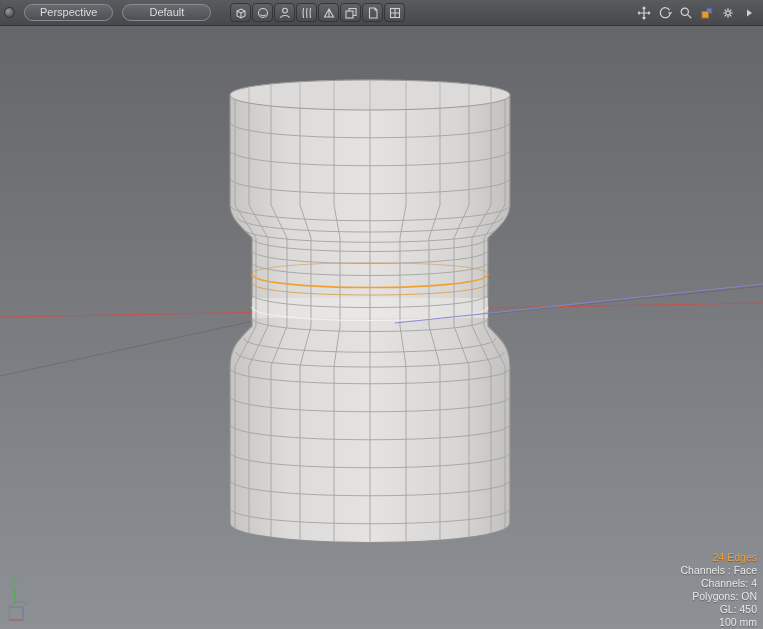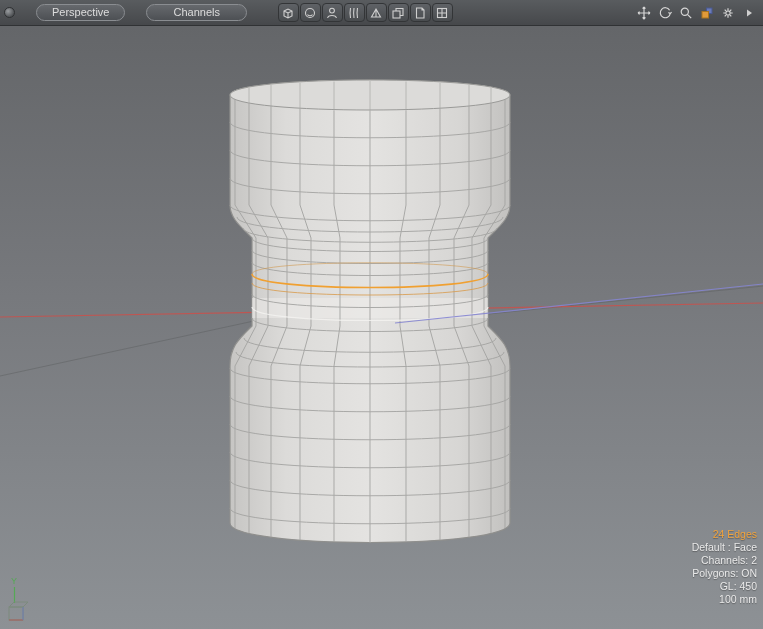--- a/index.html
+++ b/index.html
@@ -5,21 +5,21 @@
   html,body { margin:0; padding:0; background:#3a3c3e; }
   .stage {
     width:763px; height:629px; position:relative; overflow:hidden;
     font-family:"Liberation Sans", sans-serif; user-select:none;
   }
   
   .toolbar {
     height:26px; box-sizing:border-box;
     background:linear-gradient(#595c5f,#46484b);
     border-bottom:1px solid #303234;
-    display:flex; align-items:center; padding:0 4px; gap:21px;
+    display:flex; align-items:center; padding:0 4px; gap:9px;
   }
   .tb-knob {
     width:9px; height:9px; border-radius:50%;
     background:radial-gradient(circle at 35% 35%, #9a9da0, #505356 70%);
     border:1px solid #2f3133; flex:0 0 auto;
   }
   .pill {
     height:17px; border-radius:9px;
     background:linear-gradient(#66696d,#4d5054);
     border:1px solid #8a8d91;
@@ -41,38 +41,38 @@
   }
   .icon-svg { display:block; }
   
   .viewport {
     position:absolute; top:26px; left:0; width:763px; height:603px;
     background:linear-gradient(180deg,#646669 0%, #77797d 45%, #8d9195 100%);
   }
   .viewport svg.scene { position:absolute; inset:0; }
   
   .hud {
-    position:absolute; right:6px; bottom:23px;
+    position:absolute; right:6px; bottom:0;
     display:flex; flex-direction:column; align-items:flex-end;
     font-size:10.5px; line-height:13px; color:#e9e9e9;
     text-shadow:0 1px 1px rgba(40,40,40,.45);
   }
   .hud .sel { color:#f2a33c; }
   .axis-gizmo { position:absolute; left:5px; bottom:4px; }
 </style>
 </head>
 <body>
 
 <div class="stage">
 
   <div class="toolbar">
     <div class="tb-knob"></div>
 
     <button class="pill">Perspective</button>
-    <button class="pill wide">Channels</button>
+    <button class="pill wide">Default</button>
 
     <div class="icon-group">
       <button class="icon-btn">
         <svg class="icon-svg" width="16" height="16" viewBox="0 0 16 16" fill="none" stroke="#cfcfcf" stroke-width="1.1">
           <path d="M4 6 L8 4 L12 6 L12 11 L8 13 L4 11 Z M4 6 L8 8 L12 6 M8 8 L8 13"></path>
         </svg>
       </button>
       <button class="icon-btn">
         <svg class="icon-svg" width="16" height="16" viewBox="0 0 16 16" fill="none" stroke="#cfcfcf" stroke-width="1.1">
           <circle cx="8" cy="8" r="4.5"></circle>
@@ -246,21 +246,21 @@
       <g stroke="#7a8a7a" stroke-width="1" fill="none" opacity="0.85">
         <path d="M 4 34 L 9 29 L 23 29 L 18 34 Z"></path>
         <rect x="4" y="34" width="14" height="13"></rect>
         <path d="M 4 47 L 18 47" stroke="#b05450"></path>
         <path d="M 18 34 L 18 47" stroke="#6a7ab8"></path>
       </g>
     </svg>
 
     <div class="hud">
       <div class="sel">24 Edges</div>
-      <div>Default : Face</div>
-      <div>Channels: 2</div>
+      <div>Channels : Face</div>
+      <div>Channels: 4</div>
       <div>Polygons: ON</div>
       <div>GL: 450</div>
       <div>100 mm</div>
     </div>
   </div>
 
 </div>
 
 </body></html>

